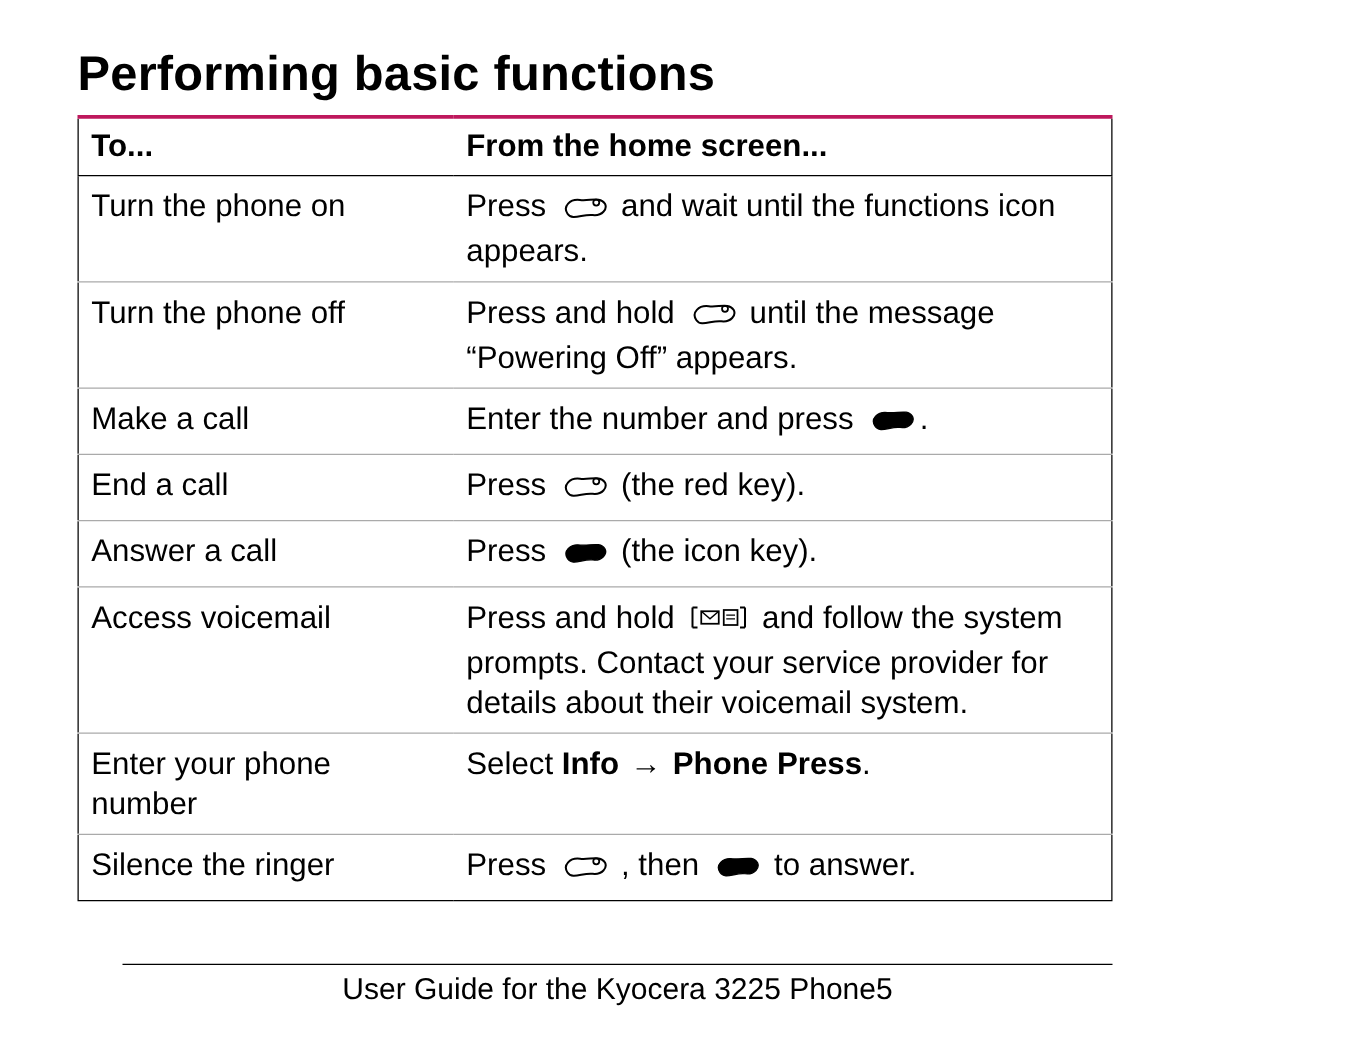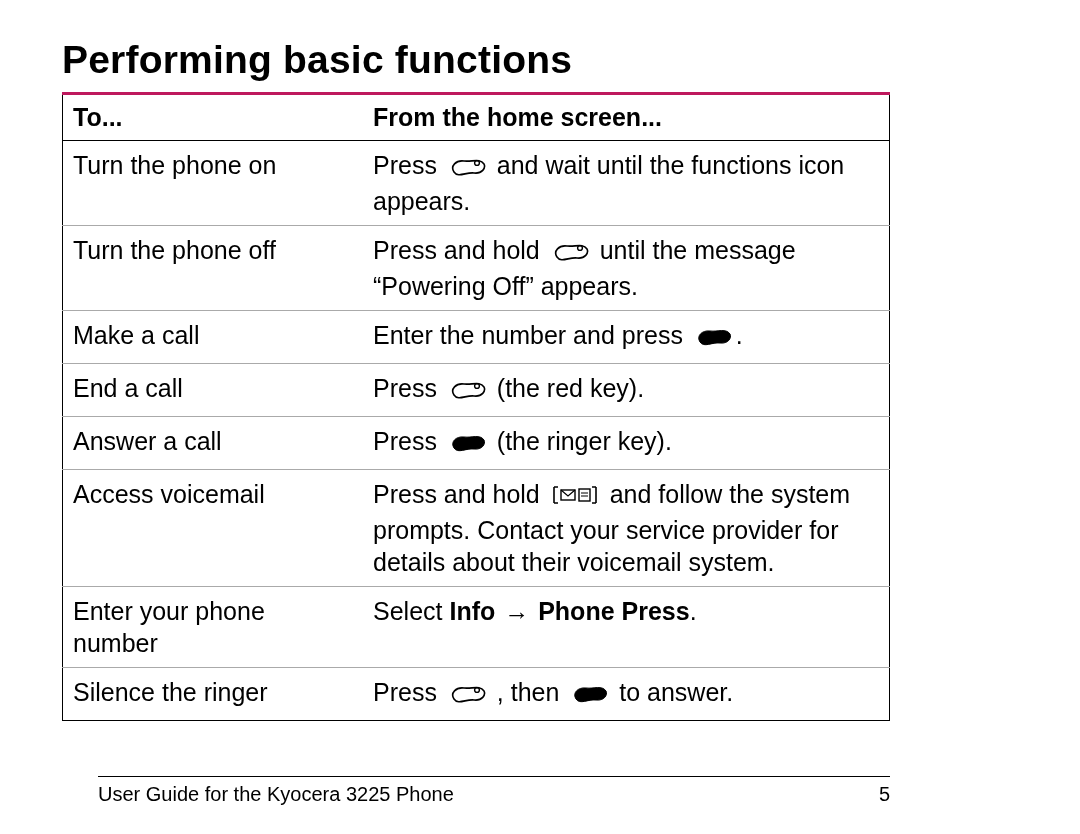--- a/index.html
+++ b/index.html
@@ -66,22 +66,22 @@
     margin: 0 4px;
   }
   .footer {
     position: absolute;
     bottom: 28px;
     left: 62px;
     right: 62px;
     border-top: 1px solid #000;
     padding-top: 6px;
     display: flex;
-    justify-content: space-between;
-    font-size: 20px;
+    justify-content: center;
+    font-size: 24px;
     margin-left: 36px;
   }
 </style>
 </head>
 <body>
 
 <div class="page">
   <h1 class="title">Performing basic functions</h1>
 
   <table class="functions">
@@ -116,21 +116,21 @@
           <td>End a call</td>
           <td><span>Press </span><span class="icon"><svg width="38" height="22" viewBox="0 0 38 22">
                 <path d="M6 16 C2 10 8 4 16 5 C24 6 32 2 36 8 C38 12 34 18 26 17 C18 16 10 22 6 16 Z" fill="none" stroke="#000" stroke-width="1.6"></path>
                 <circle cx="29" cy="7" r="2.4" fill="none" stroke="#000" stroke-width="1.4"></circle>
               </svg></span><span> (the red key).</span></td>
         </tr>
         <tr>
           <td>Answer a call</td>
           <td><span>Press </span><span class="icon"><svg width="38" height="22" viewBox="0 0 38 22">
                 <path d="M6 16 C2 10 8 4 16 5 C24 6 32 2 36 8 C38 12 34 18 26 17 C18 16 10 22 6 16 Z" fill="#000" stroke="#000" stroke-width="1"></path>
-              </svg></span><span> (the ringer key).</span></td>
+              </svg></span><span> (the icon key).</span></td>
         </tr>
         <tr>
           <td>Access voicemail</td>
           <td><span>Press and hold </span><span class="icon"><svg width="48" height="24" viewBox="0 0 48 24">
                 <path d="M3 4 L3 20 M3 4 L7 4 M3 20 L7 20" fill="none" stroke="#000" stroke-width="1.6"></path>
                 <path d="M45 4 L45 20 M45 4 L41 4 M45 20 L41 20" fill="none" stroke="#000" stroke-width="1.6"></path>
                 <rect x="10" y="7" width="14" height="10" fill="none" stroke="#000" stroke-width="1.4"></rect>
                 <path d="M10 7 L17 13 L24 7" fill="none" stroke="#000" stroke-width="1.2"></path>
                 <rect x="28" y="6" width="11" height="12" fill="none" stroke="#000" stroke-width="1.4"></rect>
                 <line x1="30" y1="10" x2="37" y2="10" stroke="#000" stroke-width="1"></line>

